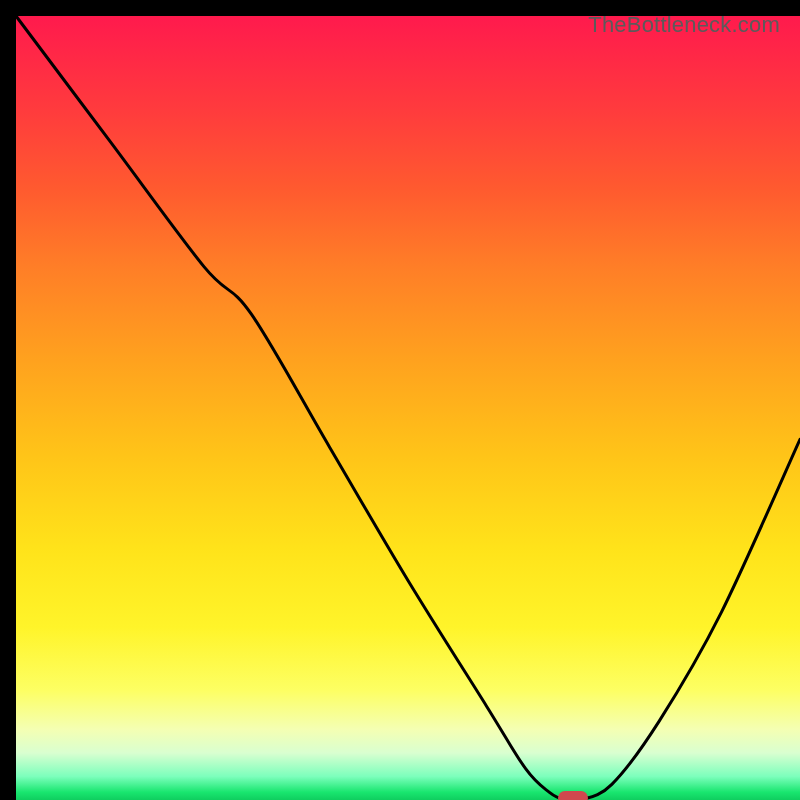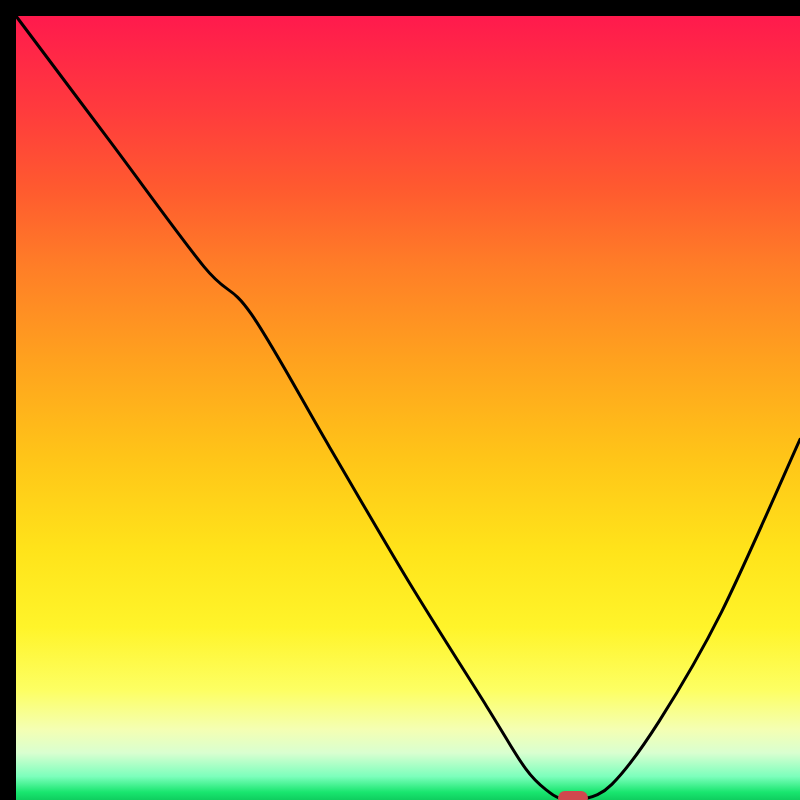--- a/index.html
+++ b/index.html
@@ -73,13 +73,14 @@
 
 <div class="frame">
   <div class="plot"></div>
 
   <svg class="curve" viewBox="0 0 784 784" preserveAspectRatio="none">
     <path id="curve-path" fill="none" stroke="#000" stroke-width="3" stroke-linecap="round" stroke-linejoin="round" d="M 0,0 C 15.68,20.906666666666677 62.72,83.62666666666672 94.08,125.44000000000005 C 125.44,167.2533333333334 164.64,222.13333333333333 188.16,250.88 C 211.68,279.62666666666667 214.29333333333332,267.8666666666667 235.2,297.92 C 256.1066666666667,327.97333333333336 287.4666666666667,386.7733333333333 313.6,431.2 C 339.73333333333335,475.62666666666667 365.8666666666667,521.36 392,564.48 C 418.1333333333333,607.6 450.79999999999995,658.56 470.4,689.92 C 490,721.28 499.1466666666667,738.2666666666667 509.6,752.64 C 520.0533333333334,767.0133333333333 526.5866666666667,770.9333333333333 533.12,776.16 C 539.6533333333333,781.3866666666667 543.5733333333333,782.6933333333334 548.8,784 C 554.0266666666666,785.3066666666666 556.64,786.6133333333333 564.48,784 C 572.32,781.3866666666667 582.7733333333333,781.3866666666668 595.84,768.32 C 608.9066666666668,755.2533333333333 624.5866666666667,734.3466666666667 642.88,705.6 C 661.1733333333333,676.8533333333334 682.08,642.88 705.6,595.84 C 729.12,548.8000000000001 770.9333333333334,452.1066666666666 784,423.35999999999996"></path>
   </svg>
 
   <div id="marker" class="marker" style="left: 549.64px; top: 783px; background: rgb(209, 72, 78);"></div>
 
+  <div class="watermark">TheBottleneck.com</div>
 </div>
 
 </body></html>

